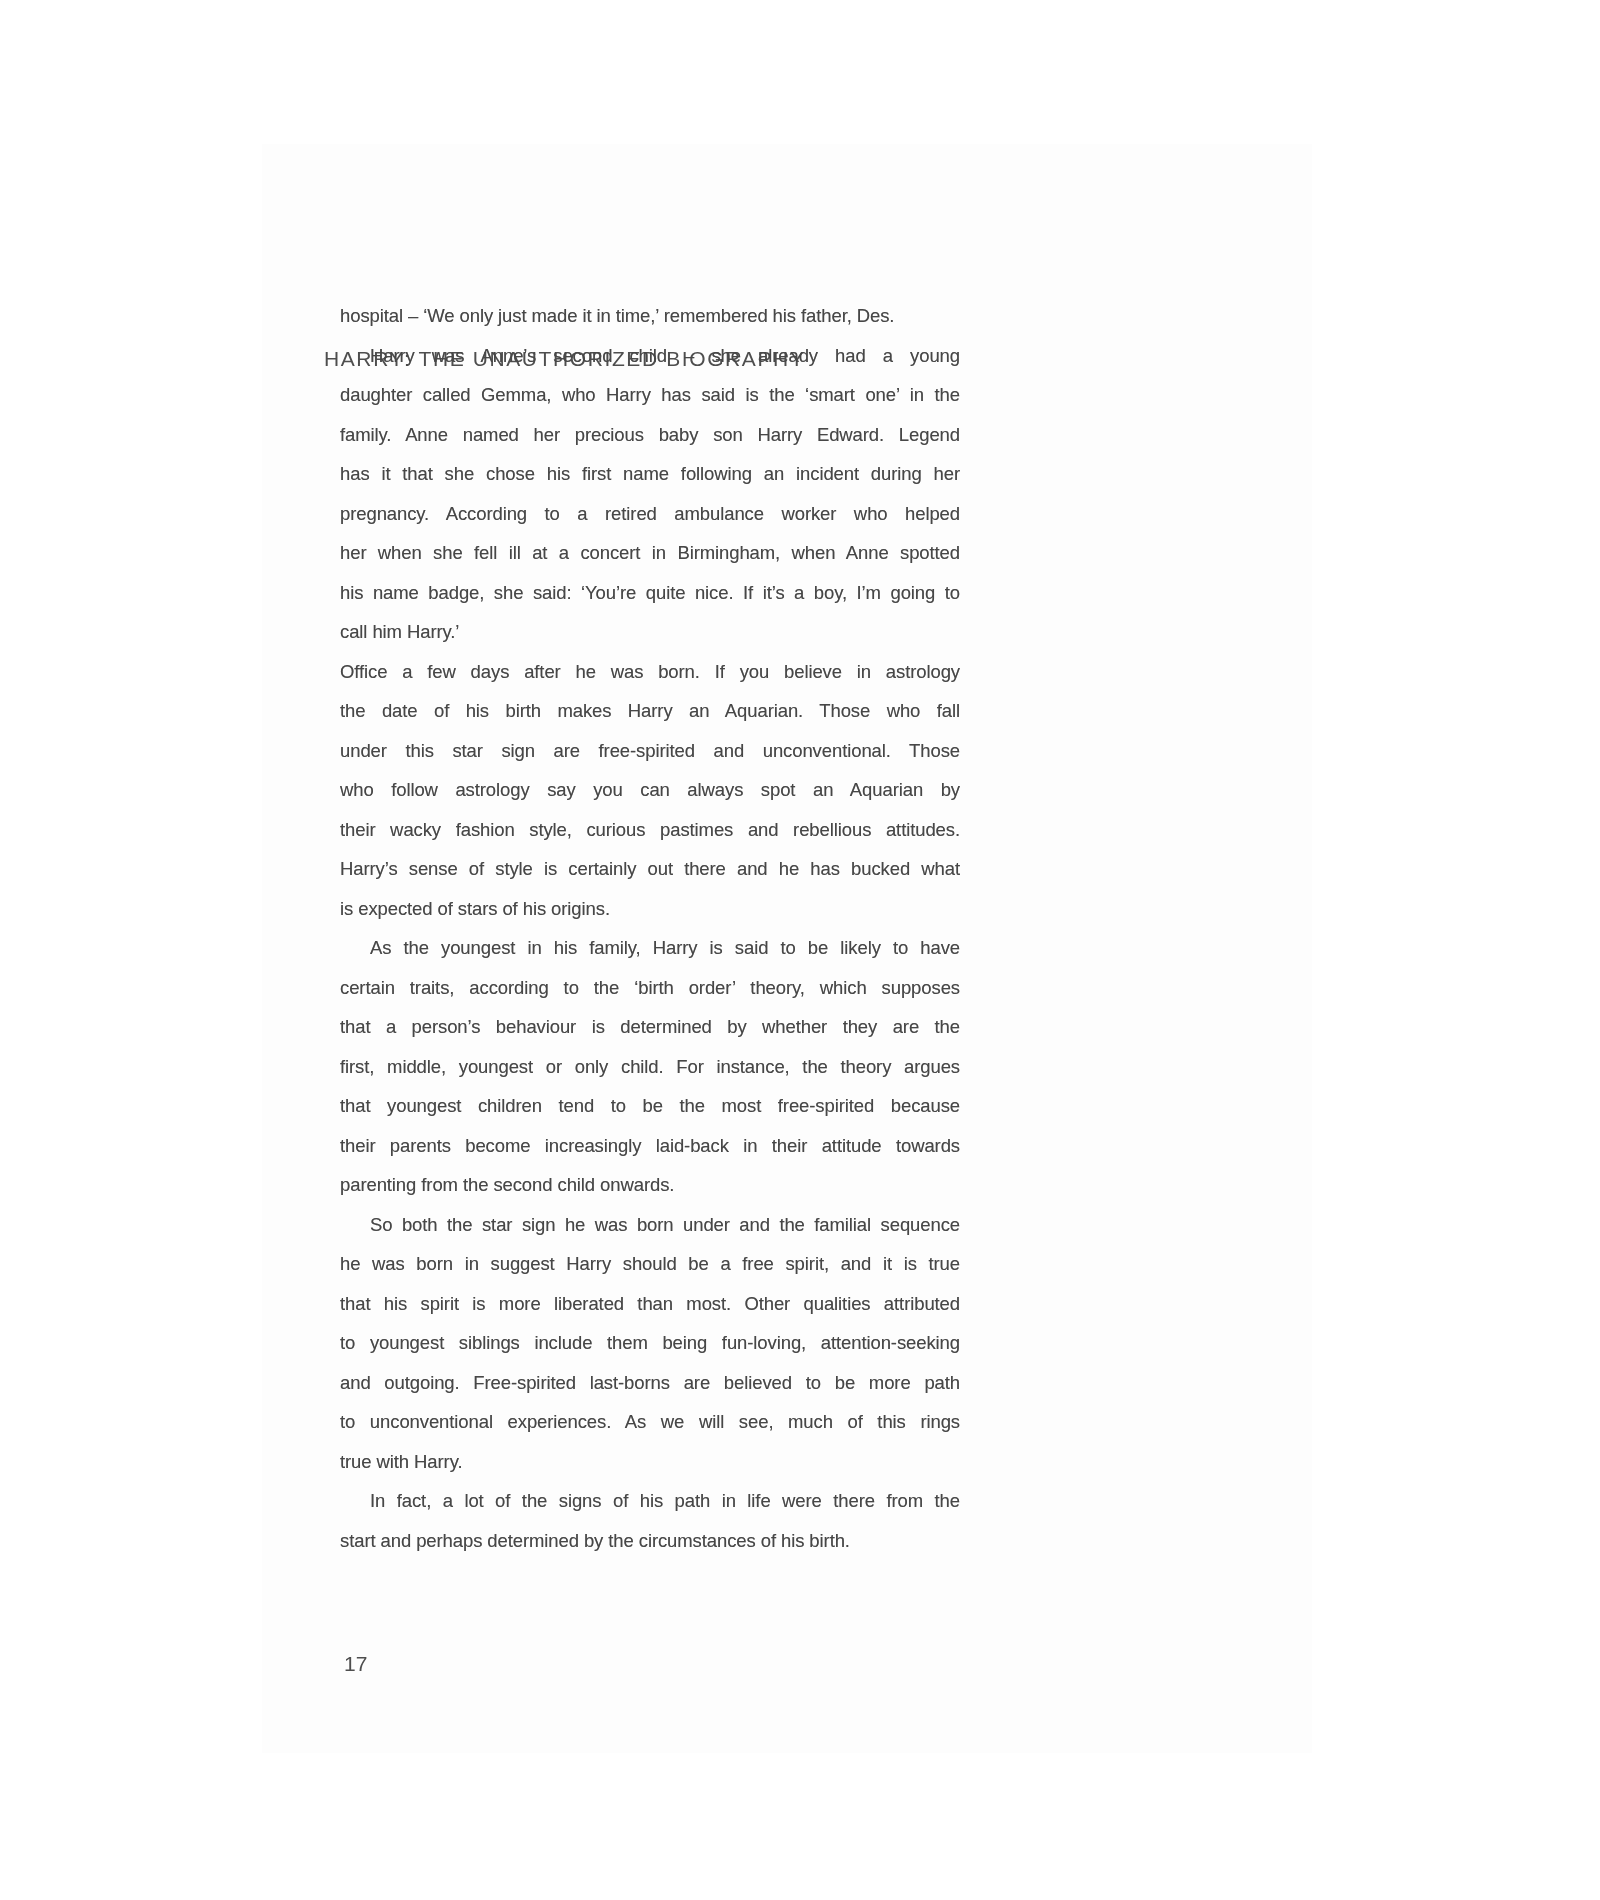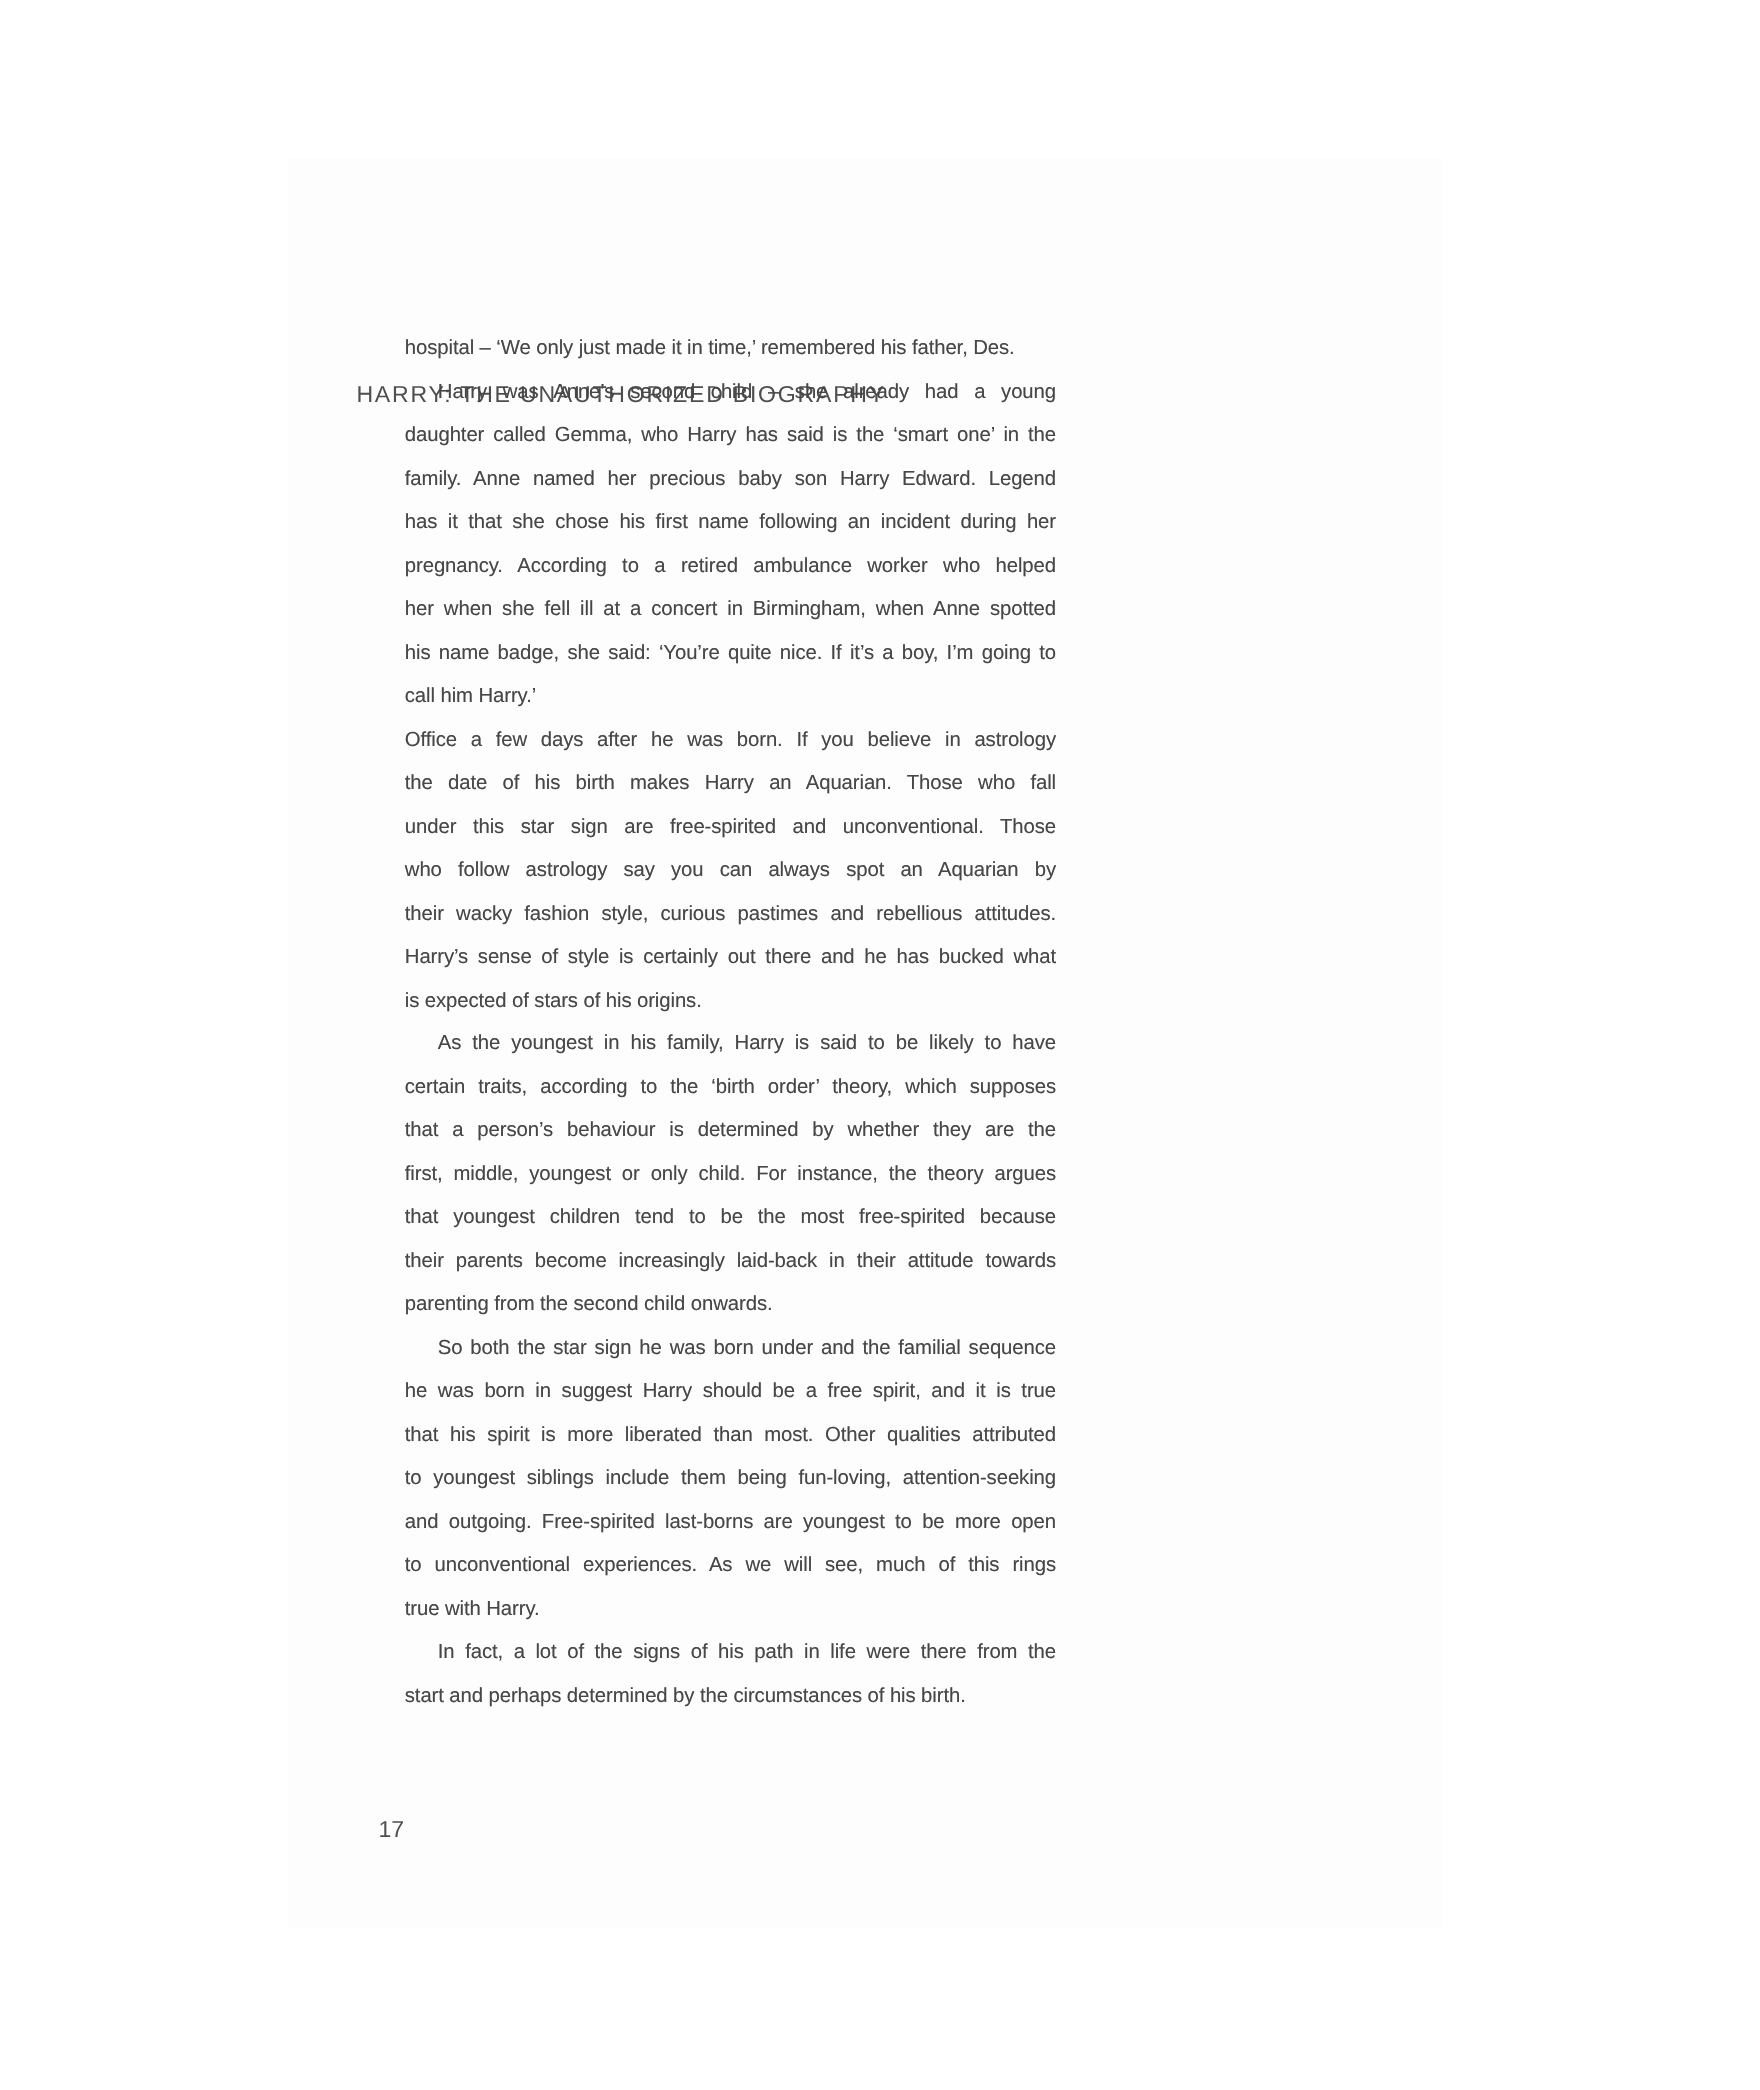--- a/index.html
+++ b/index.html
@@ -40,21 +40,20 @@
     color: #474747;
     font-size: 18.5px;
     letter-spacing: -0.1px;
     text-shadow: 0 0 0.5px rgba(70,70,70,0.45);
   }
   .para { margin: 0; padding: 0; }
   .line {
     height: 39.5px;
     line-height: 39.5px;
     white-space: normal;
-    margin-left: 28px;
   }
   .just {
     text-align: justify;
     text-align-last: justify;
   }
   .indent { padding-left: 30px; }
   .page-number {
     position: absolute;
     left: 82px;
     top: 1508px;
@@ -98,21 +97,21 @@
           <div class="line just">first, middle, youngest or only child. For instance, the theory argues</div>
           <div class="line just">that youngest children tend to be the most free-spirited because</div>
           <div class="line just">their parents become increasingly laid-back in their attitude towards</div>
           <div class="line">parenting from the second child onwards.</div>
         </div>
         <div class="para">
           <div class="line just indent">So both the star sign he was born under and the familial sequence</div>
           <div class="line just">he was born in suggest Harry should be a free spirit, and it is true</div>
           <div class="line just">that his spirit is more liberated than most. Other qualities attributed</div>
           <div class="line just">to youngest siblings include them being fun-loving, attention-seeking</div>
-          <div class="line just">and outgoing. Free-spirited last-borns are youngest to be more open</div>
+          <div class="line just">and outgoing. Free-spirited last-borns are believed to be more path</div>
           <div class="line just">to unconventional experiences. As we will see, much of this rings</div>
           <div class="line">true with Harry.</div>
         </div>
         <div class="para">
           <div class="line just indent">In fact, a lot of the signs of his path in life were there from the</div>
           <div class="line">start and perhaps determined by the circumstances of his birth.</div>
         </div>
       </div>
     <div class="page-number">17</div>
   </div>

